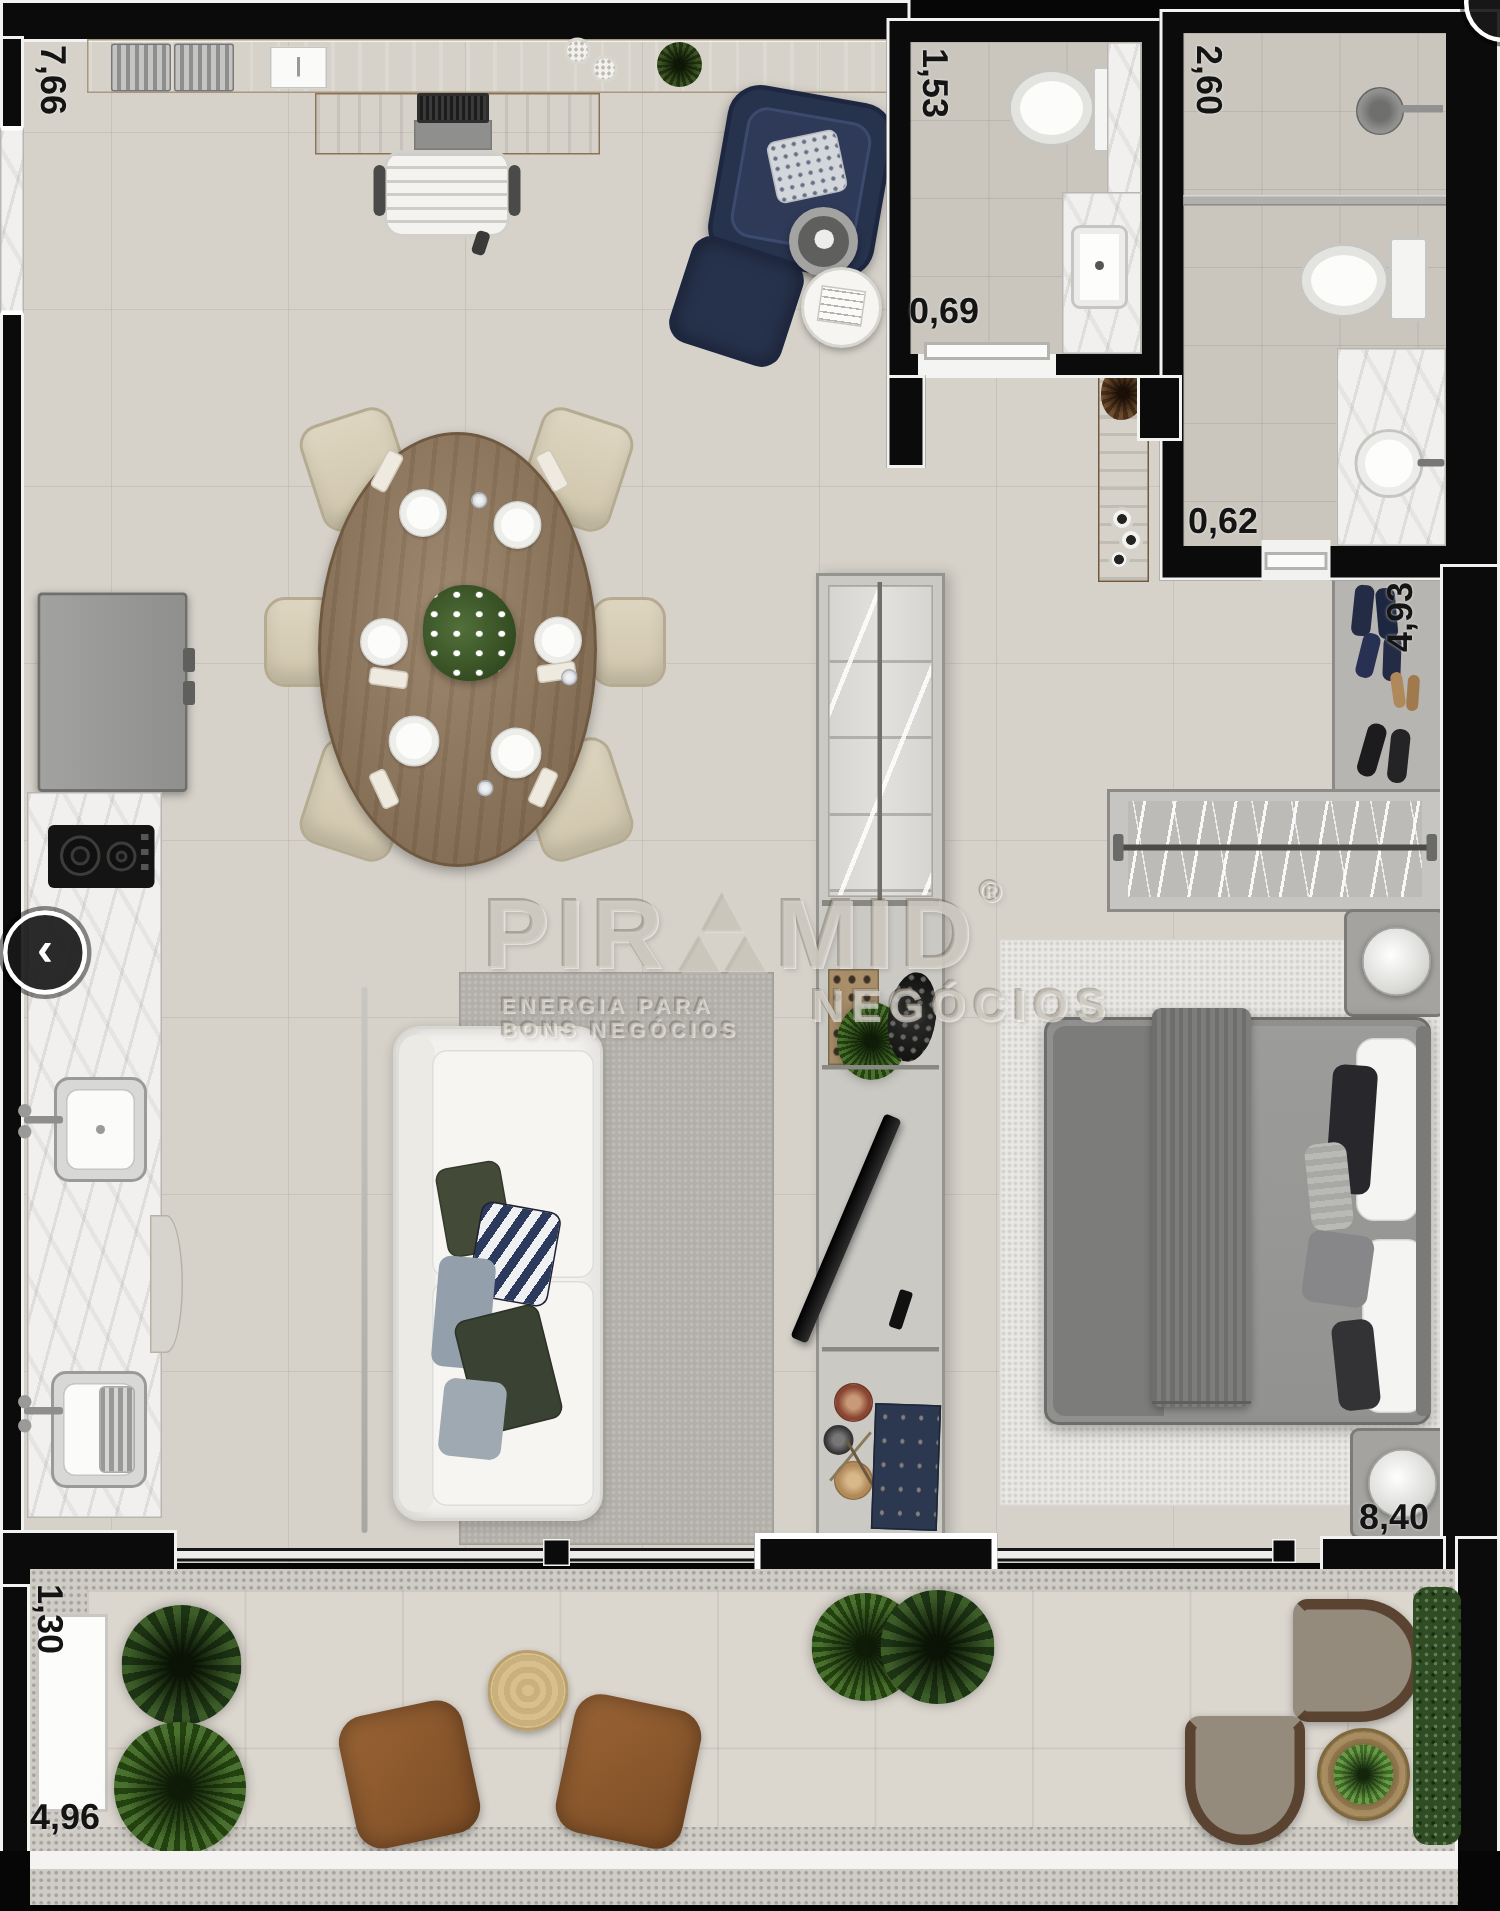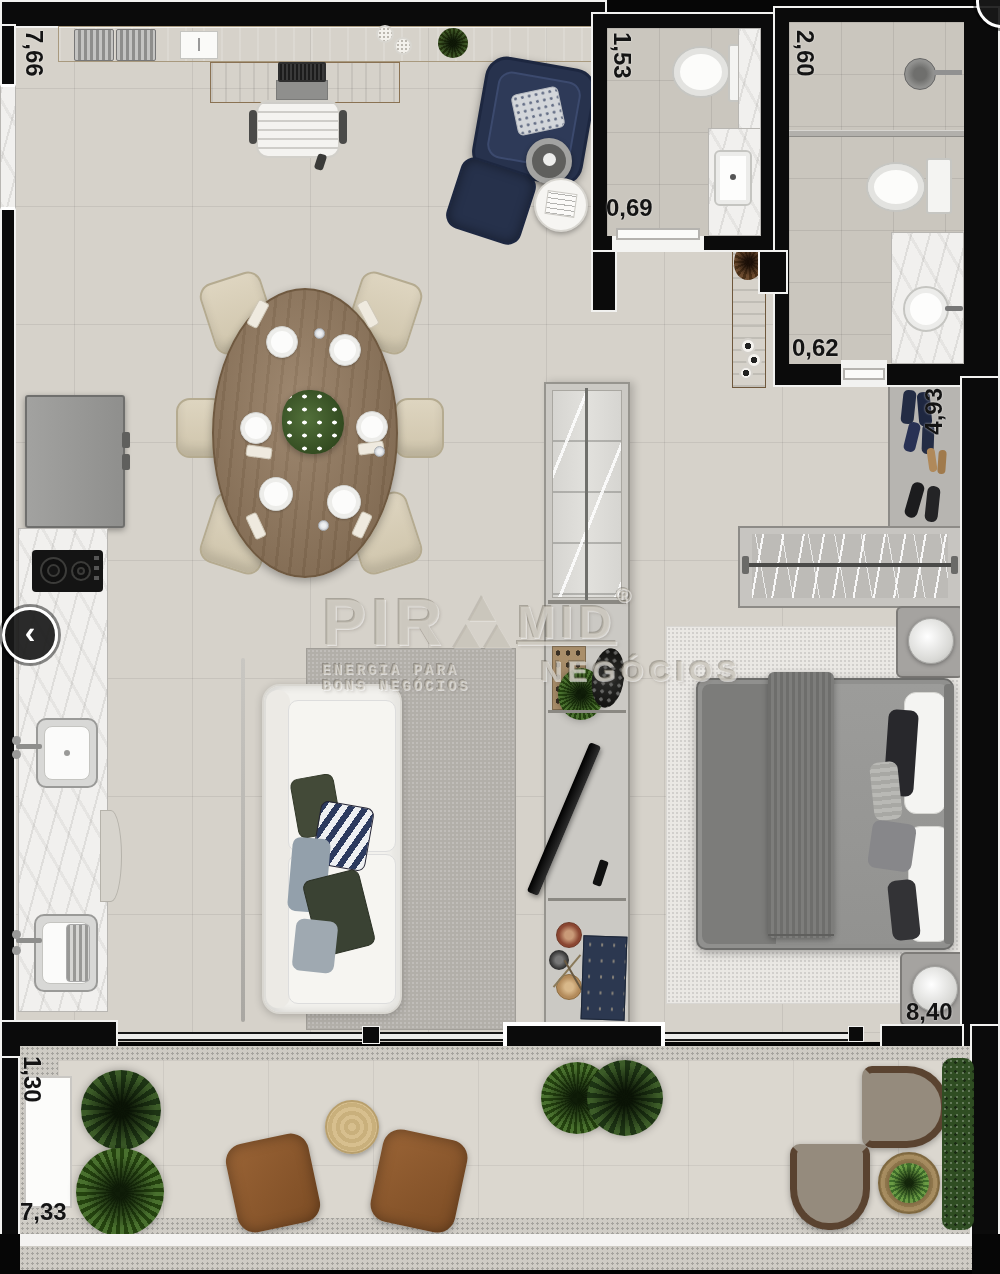--- a/index.html
+++ b/index.html
@@ -255,35 +255,35 @@
   <div class="abs" style="left:972px;top:1234px;width:28px;height:40px;background:#060606;"></div>
 
   <div class="lbl vlbl" style="left:22px;top:30px;">7,66</div>
   <div class="lbl vlbl" style="left:610px;top:32px;">1,53</div>
   <div class="lbl" style="left:606px;top:196px;">0,69</div>
   <div class="lbl vlbl" style="left:793px;top:30px;">2,60</div>
   <div class="lbl" style="left:792px;top:336px;">0,62</div>
   <div class="lbl vlbl flip" style="left:922px;top:388px;">4,93</div>
   <div class="lbl" style="left:906px;top:1000px;">8,40</div>
   <div class="lbl vlbl" style="left:20px;top:1056px;">1,30</div>
-  <div class="lbl" style="left:20px;top:1200px;">7,33</div>
+  <div class="lbl" style="left:20px;top:1200px;">4,96</div>
 
   <div class="abs" style="left:322px;top:584px;width:420px;height:110px;">
     <div style="display:flex;align-items:center;">
       <span class="wm-text" style="font-size:66px;font-weight:800;letter-spacing:5px;">PIR</span>
       <svg width="62" height="56" viewBox="0 0 64 58" style="margin:0 4px;filter:drop-shadow(1px 1px 0 rgba(255,255,255,.5)) drop-shadow(-1px -1px 0 rgba(85,80,68,.3));">
         <polygon points="32,2 18,28 46,28" fill="rgba(200,194,182,.55)"></polygon>
         <polygon points="16,32 2,56 30,56" fill="rgba(200,194,182,.55)"></polygon>
         <polygon points="48,32 34,56 62,56" fill="rgba(200,194,182,.55)"></polygon>
       </svg>
-      <span class="wm-text" style="font-size:46px;font-weight:800;letter-spacing:5px;text-decoration:underline;">MID</span>
+      <span class="wm-text" style="font-size:66px;font-weight:800;letter-spacing:5px;">MID</span>
       <span class="wm-text" style="font-size:20px;font-weight:700;align-self:flex-start;">®</span>
     </div>
     <div style="display:flex;align-items:flex-start;margin-top:2px;">
-      <span class="wm-text" style="font-size:14px;font-weight:700;letter-spacing:3px;font-family:Liberation Mono, monospace;">ENERGIA PARA BONS NEGÓCIOS</span>
+      <span class="wm-text" style="font-size:14px;font-weight:700;letter-spacing:3px;margin-left:12px;">ENERGIA PARA BONS NEGÓCIOS</span>
       <span class="wm-text" style="font-size:30px;font-weight:800;letter-spacing:5px;margin-left:26px;margin-top:-8px;">NEGÓCIOS</span>
     </div>
   </div>
 
   <div class="circle-btn" style="left:2px;top:607px;width:50px;height:50px;">
     <span style="color:#fff;font-size:32px;font-weight:700;line-height:1;margin-top:-6px;">‹</span>
   </div>
   <div class="circle-btn" style="left:976px;top:-24px;width:46px;height:46px;"></div>
 
 </div>

